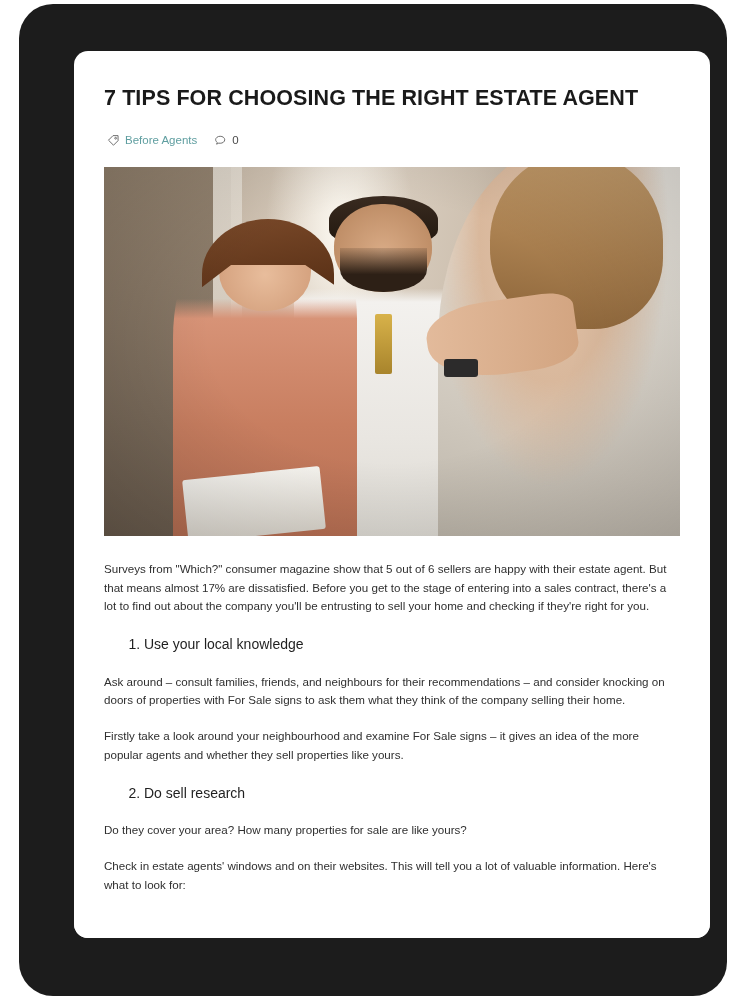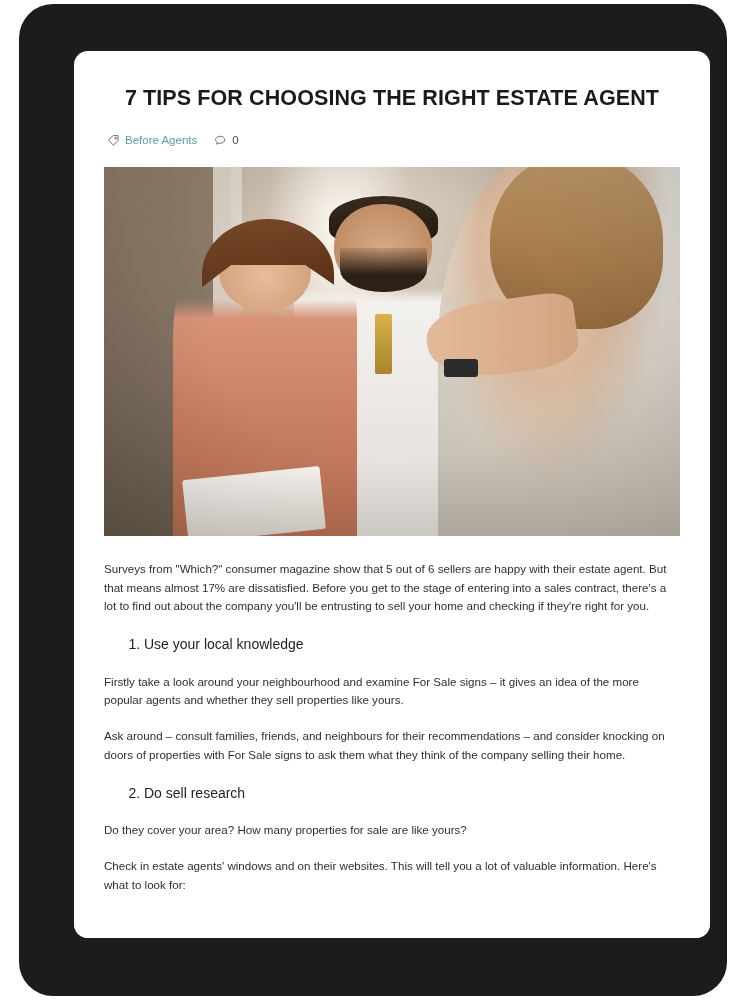--- a/index.html
+++ b/index.html
@@ -40,21 +40,20 @@
     padding: 34px 30px 0 30px;
     box-sizing: border-box;
     height: 100%;
   }
 
   .article-title {
     font-size: 21.5px;
     font-weight: bold;
     color: #1a1a1a;
     letter-spacing: 0.1px;
-    text-align: center;
     margin: 0 0 22px 0;
     line-height: 1.25;
   }
 
   .meta-row {
     display: flex;
     align-items: center;
     gap: 17px;
     margin: 0 0 20px 3px;
     font-size: 11.5px;
@@ -260,23 +259,23 @@
         <div class="clipboard"></div>
         <div class="vignette"></div>
       </div>
 
       <p class="body-text">Surveys from "Which?" consumer magazine show that 5 out of 6 sellers are happy with their estate agent. But that means almost 17% are dissatisfied. Before you get to the stage of entering into a sales contract, there's a lot to find out about the company you'll be entrusting to sell your home and checking if they're right for you.</p>
 
       <ol class="steps">
         <li>Use your local knowledge</li>
       </ol>
 
+      <p class="body-text">Ask around – consult families, friends, and neighbours for their recommendations – and consider knocking on doors of properties with For Sale signs to ask them what they think of the company selling their home.</p>
+
       <p class="body-text">Firstly take a look around your neighbourhood and examine For Sale signs – it gives an idea of the more popular agents and whether they sell properties like yours.</p>
-
-      <p class="body-text">Ask around – consult families, friends, and neighbours for their recommendations – and consider knocking on doors of properties with For Sale signs to ask them what they think of the company selling their home.</p>
 
       <ol class="steps" start="2">
         <li>Do sell research</li>
       </ol>
 
       <p class="body-text">Do they cover your area? How many properties for sale are like yours?</p>
 
       <p class="body-text">Check in estate agents' windows and on their websites. This will tell you a lot of valuable information. Here's what to look for:</p>
 
     </div>

